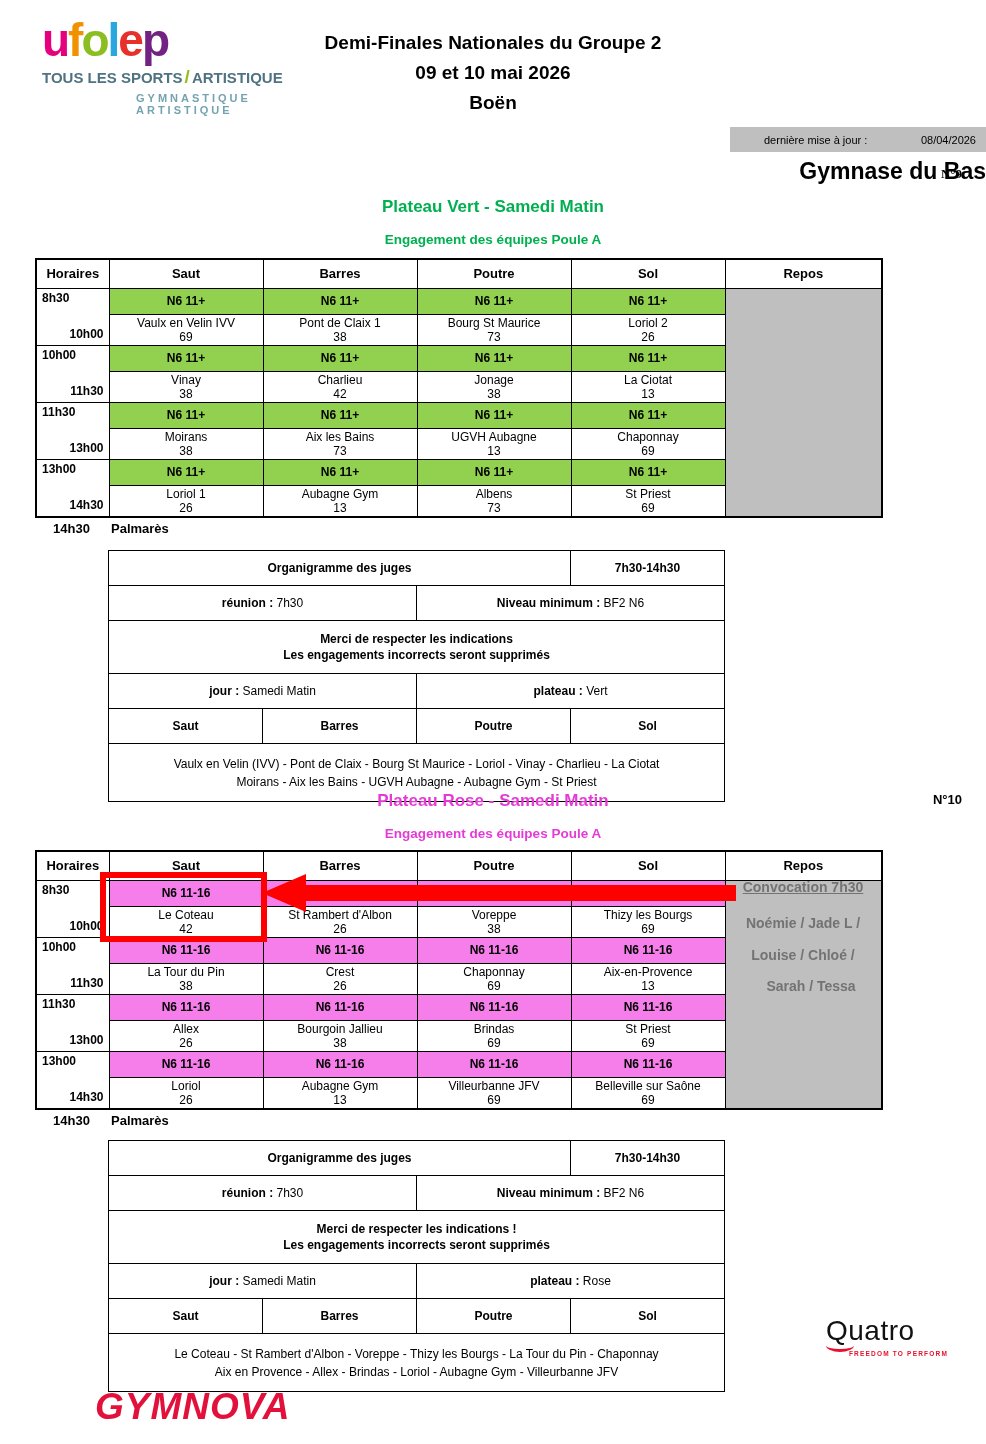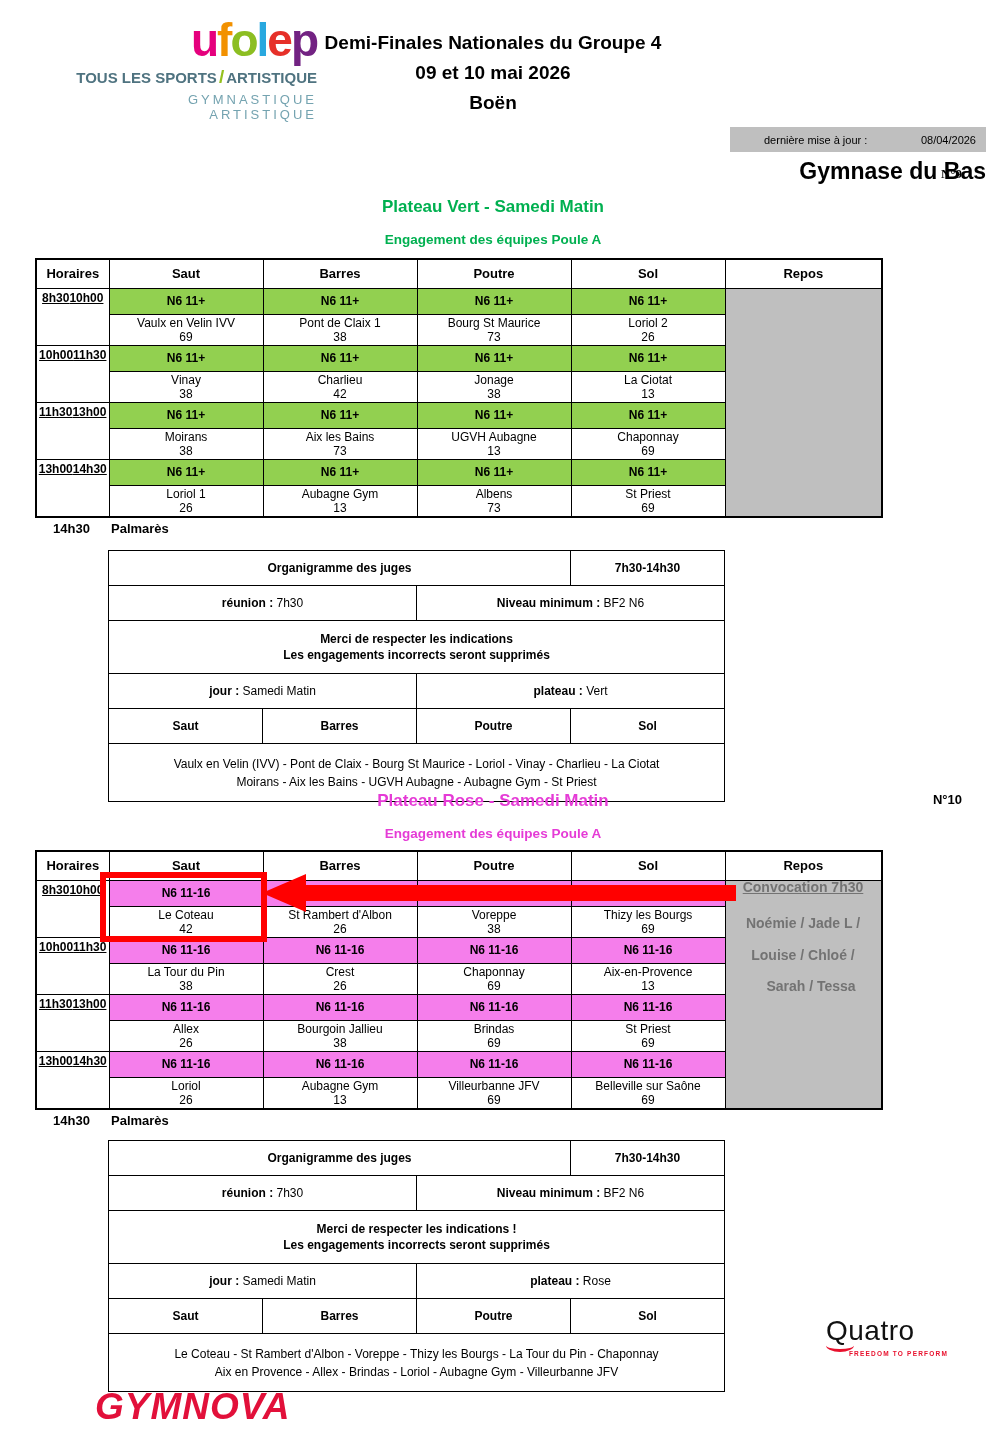--- a/index.html
+++ b/index.html
@@ -1,25 +1,25 @@
 <!DOCTYPE html>
 <html><head>
 <meta charset="utf-8">
 <style>
   html,body{margin:0;padding:0;background:#fff;}
   .page{position:relative;width:986px;height:1444px;background:#fff;overflow:hidden;
         font-family:"Liberation Sans", sans-serif;color:#000;}
 
   
-  .logo{position:absolute;left:42px;top:16px;width:275px;text-align:right;}
+  .logo{position:absolute;left:42px;top:16px;width:275px;}
   .logo-word{font-size:46px;font-weight:800;letter-spacing:-2px;line-height:48px;}
   .logo-word span{display:inline-block;}
   .logo-tag{font-size:15px;font-weight:bold;color:#4F7380;margin-top:2px;white-space:nowrap;}
   .logo-tag .slash{color:#95C11F;font-size:19px;font-weight:bold;margin:0 2px;}
-  .logo-sub{font-size:13px;letter-spacing:3px;color:#74A3B0;font-weight:normal;margin-top:4px;margin-left:42px;}
+  .logo-sub{font-size:11px;letter-spacing:3px;color:#74A3B0;font-weight:bold;margin-top:4px;margin-left:94px;}
 
   .title-block{position:absolute;left:0;right:0;top:28px;text-align:center;
                font-size:19px;font-weight:bold;line-height:30px;}
 
   .update-bar{position:absolute;left:730px;top:127px;width:256px;height:25px;background:#BFBFBF;
               display:flex;align-items:center;justify-content:space-between;
               padding:0 10px 0 34px;box-sizing:border-box;font-size:11px;}
 
   .venue{position:absolute;left:0;right:0;top:158px;text-align:right;font-size:23px;font-weight:bold;padding-left:32px;}
   .sec-num{position:absolute;right:24px;font-weight:bold;font-size:13px;}
@@ -27,21 +27,21 @@
   .sec-sub{position:absolute;left:0;right:0;text-align:center;font-size:13.5px;font-weight:bold;}
 
   
   table.sched{position:absolute;border-collapse:collapse;table-layout:fixed;width:846px;
               border:2px solid #000;background:#fff;}
   .sched th,.sched td{border:1px solid #000;overflow:hidden;}
   .sched th{font-size:13px;font-weight:bold;text-align:center;background:#fff;}
   .sched td.lvl{font-size:12px;font-weight:bold;text-align:center;}
   .sched td.team{font-size:12px;text-align:center;line-height:14px;padding:1px 0;}
   .sched td.time{font-size:12px;font-weight:bold;vertical-align:top;padding:2px 5px;}
-  .time-in{display:flex;flex-direction:row;justify-content:center;height:50px;text-decoration:underline;}
+  .time-in{display:flex;flex-direction:column;justify-content:space-between;height:50px;}
   .t-start{text-align:left;}
   .t-end{text-align:right;}
   .sched td.repos{background:#BFBFBF;}
 
   .palmares{position:absolute;left:35px;font-weight:bold;font-size:13px;}
   .pal-time{display:inline-block;width:73px;text-align:center;}
   .pal-label{margin-left:3px;}
 
   
   table.judges{position:absolute;border-collapse:collapse;table-layout:fixed;width:616px;
@@ -79,21 +79,21 @@
     <div class="logo-word">
       <span style="color: rgb(229, 0, 125);">u</span><span style="color: rgb(242, 145, 0);">f</span><span style="color: rgb(140, 190, 34);">o</span><span style="color: rgb(41, 168, 223);">l</span><span style="color: rgb(230, 48, 41);">e</span><span style="color: rgb(114, 34, 130);">p</span>
     </div>
     <div class="logo-tag">
       <span>TOUS LES SPORTS</span><span class="slash">/</span><span>ARTISTIQUE</span>
     </div>
     <div class="logo-sub">GYMNASTIQUE ARTISTIQUE</div>
   </div>
 
   <div class="title-block">
-    <div>Demi-Finales Nationales du Groupe 4</div>
+    <div>Demi-Finales Nationales du Groupe 2</div>
     <div>09 et 10 mai 2026</div>
     <div>Boën</div>
   </div>
 
   <div class="update-bar">
     <span>dernière mise à jour :</span>
     <span>08/04/2026</span>
   </div>
 
   <div class="venue">Gymnase du Bas</div>

